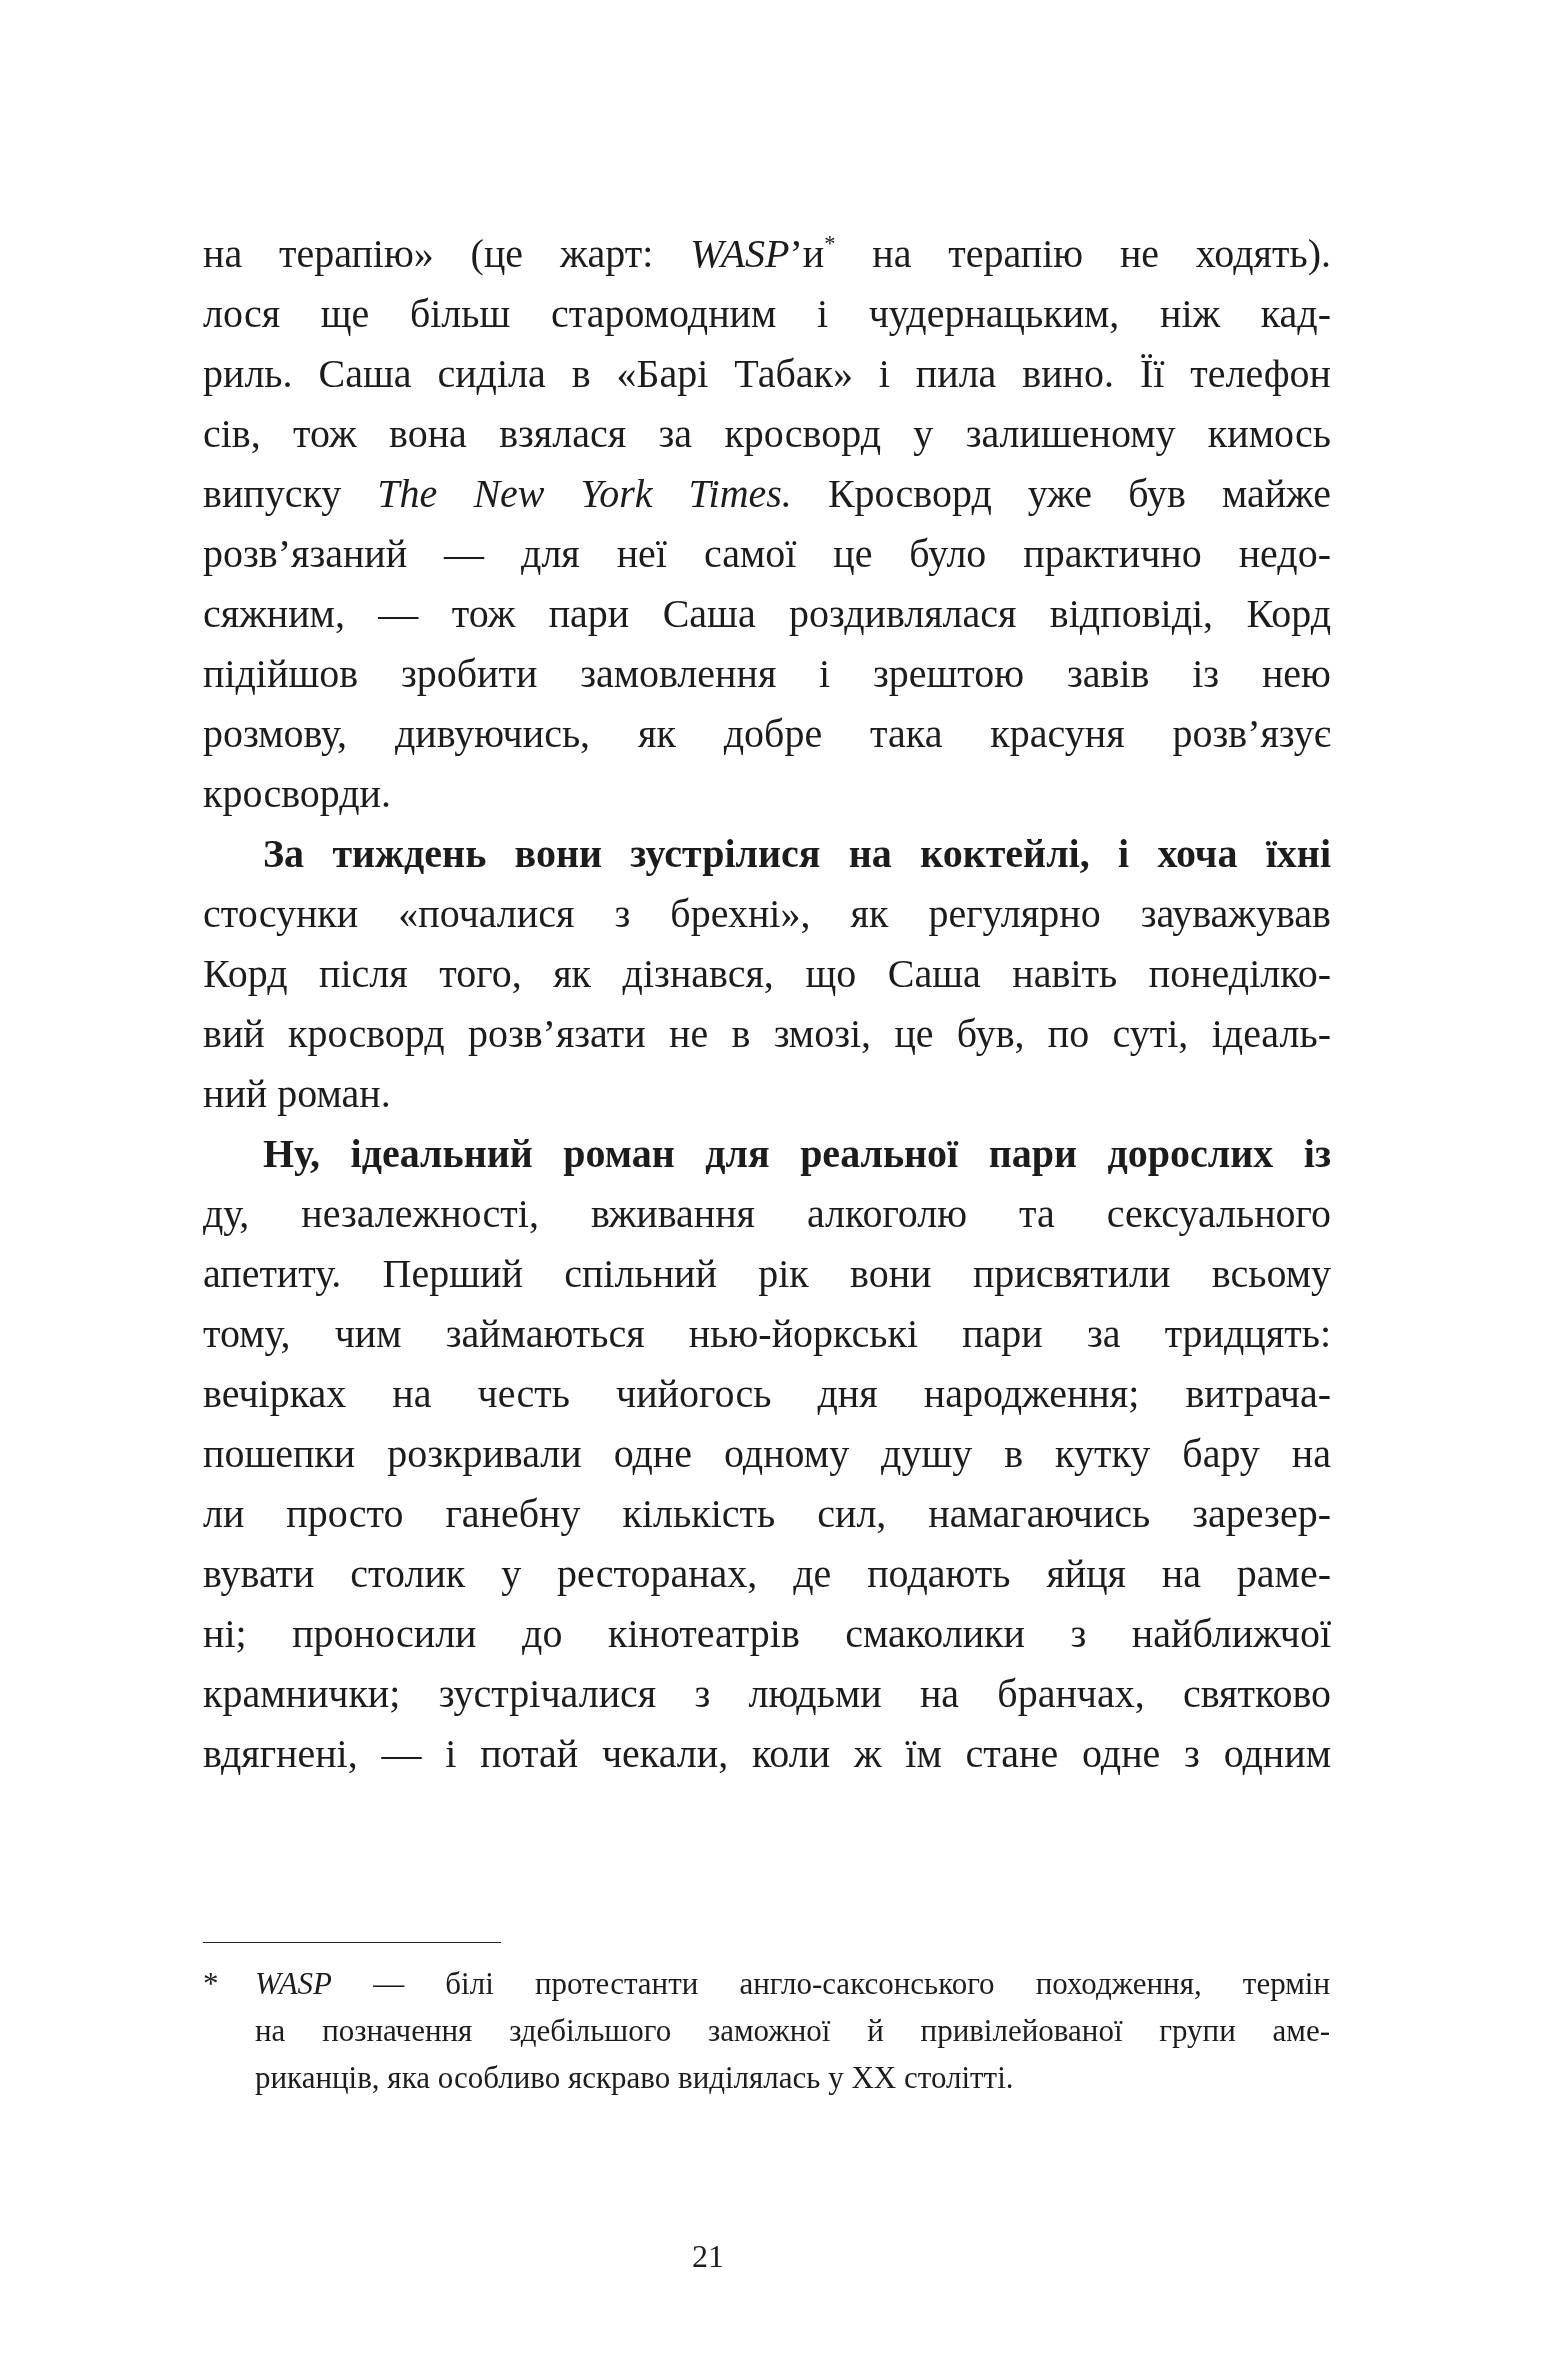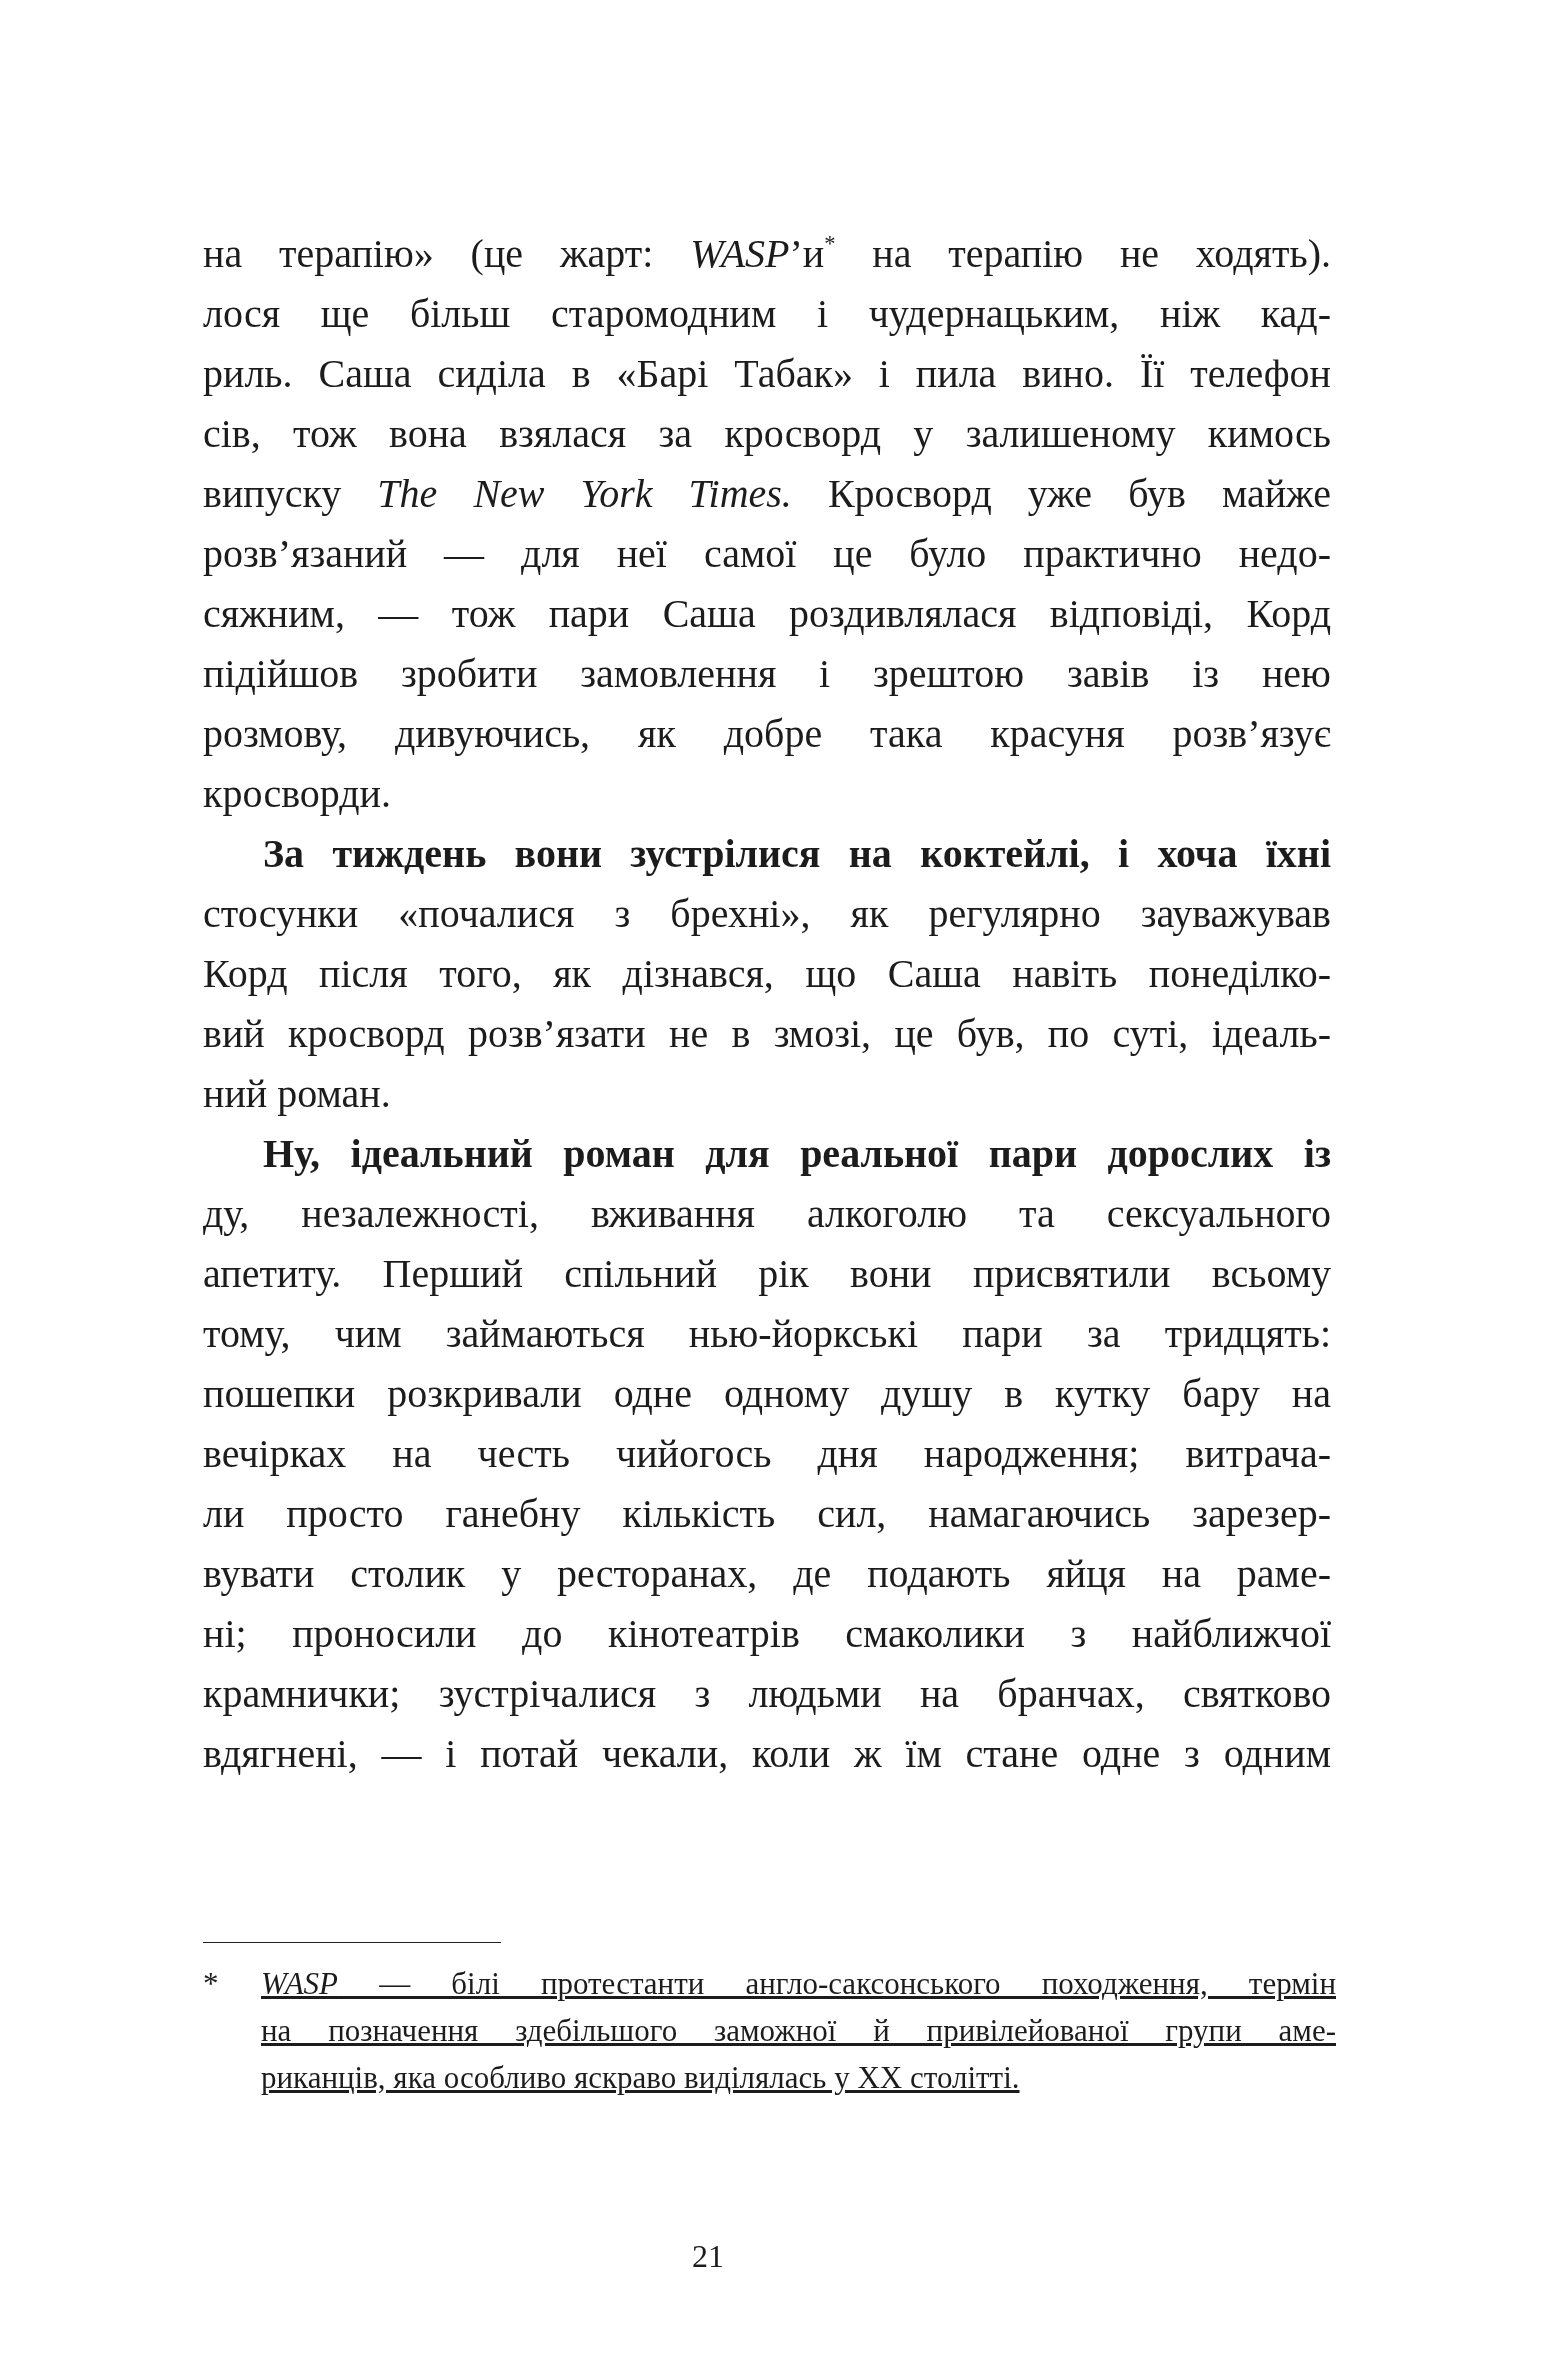--- a/index.html
+++ b/index.html
@@ -7,21 +7,21 @@
   .page { position: absolute; left: 0; top: 0; width: 1545px; height: 2377px; background: #ffffff; margin-top: 19px; }
   .body-text { position: absolute; left: 203px; top: 205px; width: 1128px; font-size: 40px; line-height: 60px; }
   .line { display: block; height: 60px; white-space: normal; text-align: justify; text-align-last: justify; overflow: hidden; }
   .line.last { text-align-last: left; }
   .line.indent { padding-left: 60px; font-weight: bold; }
   .it { font-style: italic; }
   .sup { font-size: 22.5px; vertical-align: 16px; line-height: 0; }
   .rule { position: absolute; left: 203px; top: 1923px; width: 298px; height: 0; border-top: 1.6px solid #222; }
   .footnote { position: absolute; left: 203px; top: 1941px; width: 1128px; font-size: 31px; line-height: 47px; }
   .fn-mark { position: absolute; left: 0; top: 0; width: 32px; }
-  .fn-lines { position: absolute; left: 58px; top: 0; width: 1075px; text-decoration: underline; }
+  .fn-lines { position: absolute; left: 52px; top: 0; width: 1075px; }
   .fn-line { display: block; height: 47px; text-align: justify; text-align-last: justify; overflow: hidden; }
   .fn-line.last { text-align-last: left; }
   .page-number { position: absolute; left: 692px; top: 2215px; width: 148px; font-size: 32px; line-height: 45px; }
 </style>
 </head>
 <body>
 
 <div class="page">
   <div class="body-text" id="body-text">
       <div class="line"><span>на терапію» (це жарт: </span><span class="it">WASP</span><span>’и</span><span class="sup">*</span><span> на терапію не ходять).</span></div>
@@ -36,22 +36,22 @@
       <div class="line last"><span>кросворди.</span></div>
       <div class="line indent"><span>За тиждень вони зустрілися на коктейлі, і хоча їхні</span></div>
       <div class="line"><span>стосунки «почалися з брехні», як регулярно зауважував</span></div>
       <div class="line"><span>Корд після того, як дізнався, що Саша навіть понеділко-</span></div>
       <div class="line"><span>вий кросворд розв’язати не в змозі, це був, по суті, ідеаль-</span></div>
       <div class="line last"><span>ний роман.</span></div>
       <div class="line indent"><span>Ну, ідеальний роман для реальної пари дорослих із</span></div>
       <div class="line"><span>ду, незалежності, вживання алкоголю та сексуального</span></div>
       <div class="line"><span>апетиту. Перший спільний рік вони присвятили всьому</span></div>
       <div class="line"><span>тому, чим займаються нью-йоркські пари за тридцять:</span></div>
+      <div class="line"><span>вечірках на честь чийогось дня народження; витрача-</span></div>
       <div class="line"><span>пошепки розкривали одне одному душу в кутку бару на</span></div>
-      <div class="line"><span>вечірках на честь чийогось дня народження; витрача-</span></div>
       <div class="line"><span>ли просто ганебну кількість сил, намагаючись зарезер-</span></div>
       <div class="line"><span>вувати столик у ресторанах, де подають яйця на раме-</span></div>
       <div class="line"><span>ні; проносили до кінотеатрів смаколики з найближчої</span></div>
       <div class="line"><span>крамнички; зустрічалися з людьми на бранчах, святково</span></div>
       <div class="line"><span>вдягнені, — і потай чекали, коли ж їм стане одне з одним</span></div>
     </div>
   <div class="rule"></div>
   <div class="footnote">
     <span class="fn-mark">*</span>
     <div class="fn-lines" id="fn-lines">

